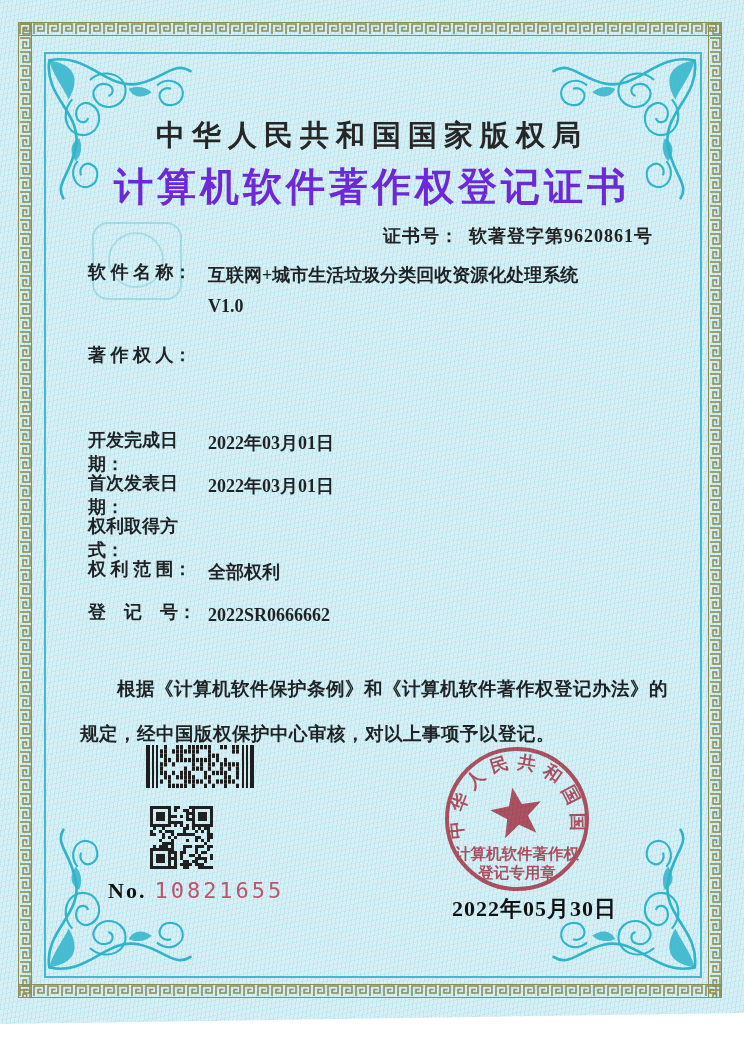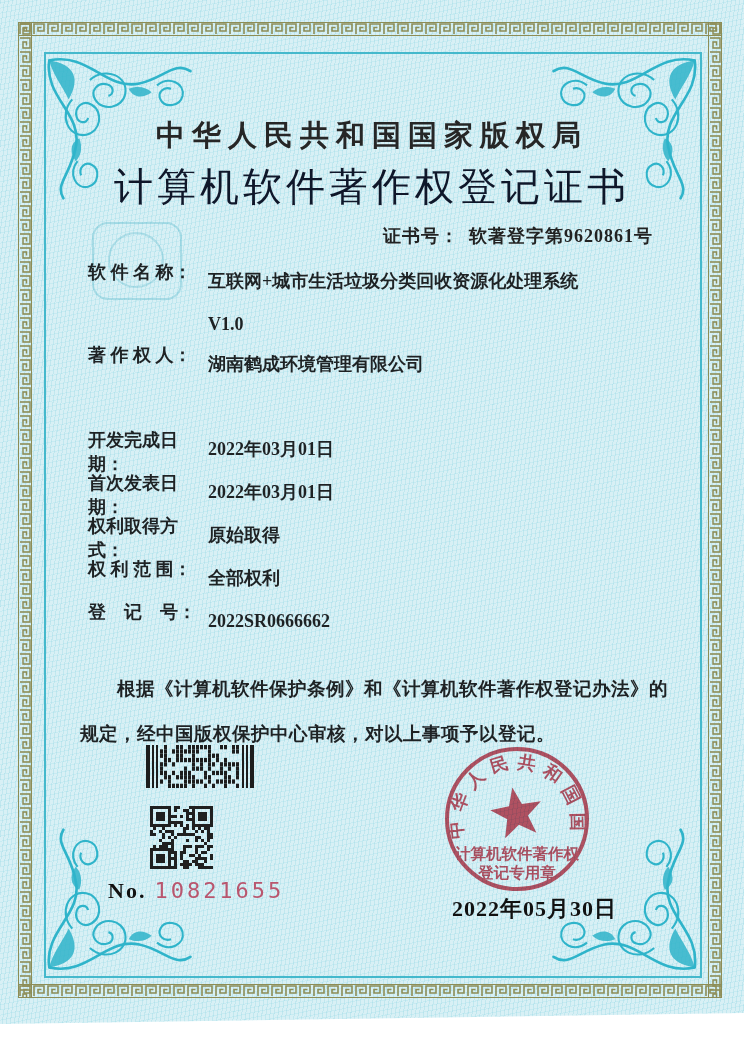--- a/index.html
+++ b/index.html
@@ -32,28 +32,28 @@
     position:absolute;left:14px;top:8px;width:52px;height:52px;
     border:2px solid rgba(80,180,200,.30);border-radius:50%;
   }
   
   .authority{
     left:0;right:0;top:116px;text-align:center;
     font-size:29px;font-weight:bold;letter-spacing:7px;color:#262626;
   }
   .cert-title{
     left:0;right:0;top:160px;text-align:center;
-    font-size:39px;font-weight:normal;letter-spacing:4px;color:#0f172a;
+    font-size:39px;font-weight:bold;letter-spacing:4px;color:#6d28d9;
   }
   .certno{
     right:91px;top:224px;font-size:18px;font-weight:bold;color:#222;letter-spacing:1px;
   }
   .row{position:absolute;left:88px;display:flex;color:#1e2224;}
   .row .lbl{width:120px;flex:0 0 auto;font-size:18px;font-weight:bold;}
-  .row .val{font-size:18px;font-weight:bold;white-space:pre-line;max-width:440px;line-height:43px;}
+  .row .val{font-size:18px;font-weight:bold;white-space:pre-line;max-width:440px;line-height:31px;}
   .statement{
     position:absolute;left:80px;top:648px;width:600px;
     font-size:18.5px;font-weight:bold;color:#1e2224;
     line-height:45px;text-indent:2em;letter-spacing:.5px;
   }
   .serial{position:absolute;left:108px;top:878px;font-size:22px;color:#111;}
   .serial .pfx{font-weight:bold;letter-spacing:2px;}
   .serial .num{
     font-family:"DejaVu Sans Mono",monospace;color:#b9566e;
     font-size:22px;letter-spacing:3px;margin-left:8px;
@@ -158,33 +158,31 @@
   <span>证书号：</span><span style="margin-left:10px">软著登字第9620861号</span>
 </div>
 
 <div class="row" style="top:260px">
   <div class="lbl">软 件 名 称：</div>
   <div class="val">互联网+城市生活垃圾分类回收资源化处理系统
 V1.0</div>
 </div>
 <div class="row" style="top:343px">
   <div class="lbl">著 作 权 人：</div>
-  <div class="val">湖南鹤成环境管理有限公司</div>
 </div>
 <div class="row" style="top:428px">
   <div class="lbl">开发完成日期：</div>
   <div class="val">2022年03月01日</div>
 </div>
 <div class="row" style="top:471px">
   <div class="lbl">首次发表日期：</div>
   <div class="val">2022年03月01日</div>
 </div>
 <div class="row" style="top:514px">
   <div class="lbl">权利取得方式：</div>
-  <div class="val">原始取得</div>
 </div>
 <div class="row" style="top:557px">
   <div class="lbl">权 利 范 围：</div>
   <div class="val">全部权利</div>
 </div>
 <div class="row" style="top:600px">
   <div class="lbl">登　记　号：</div>
   <div class="val">2022SR0666662</div>
 </div>
 

